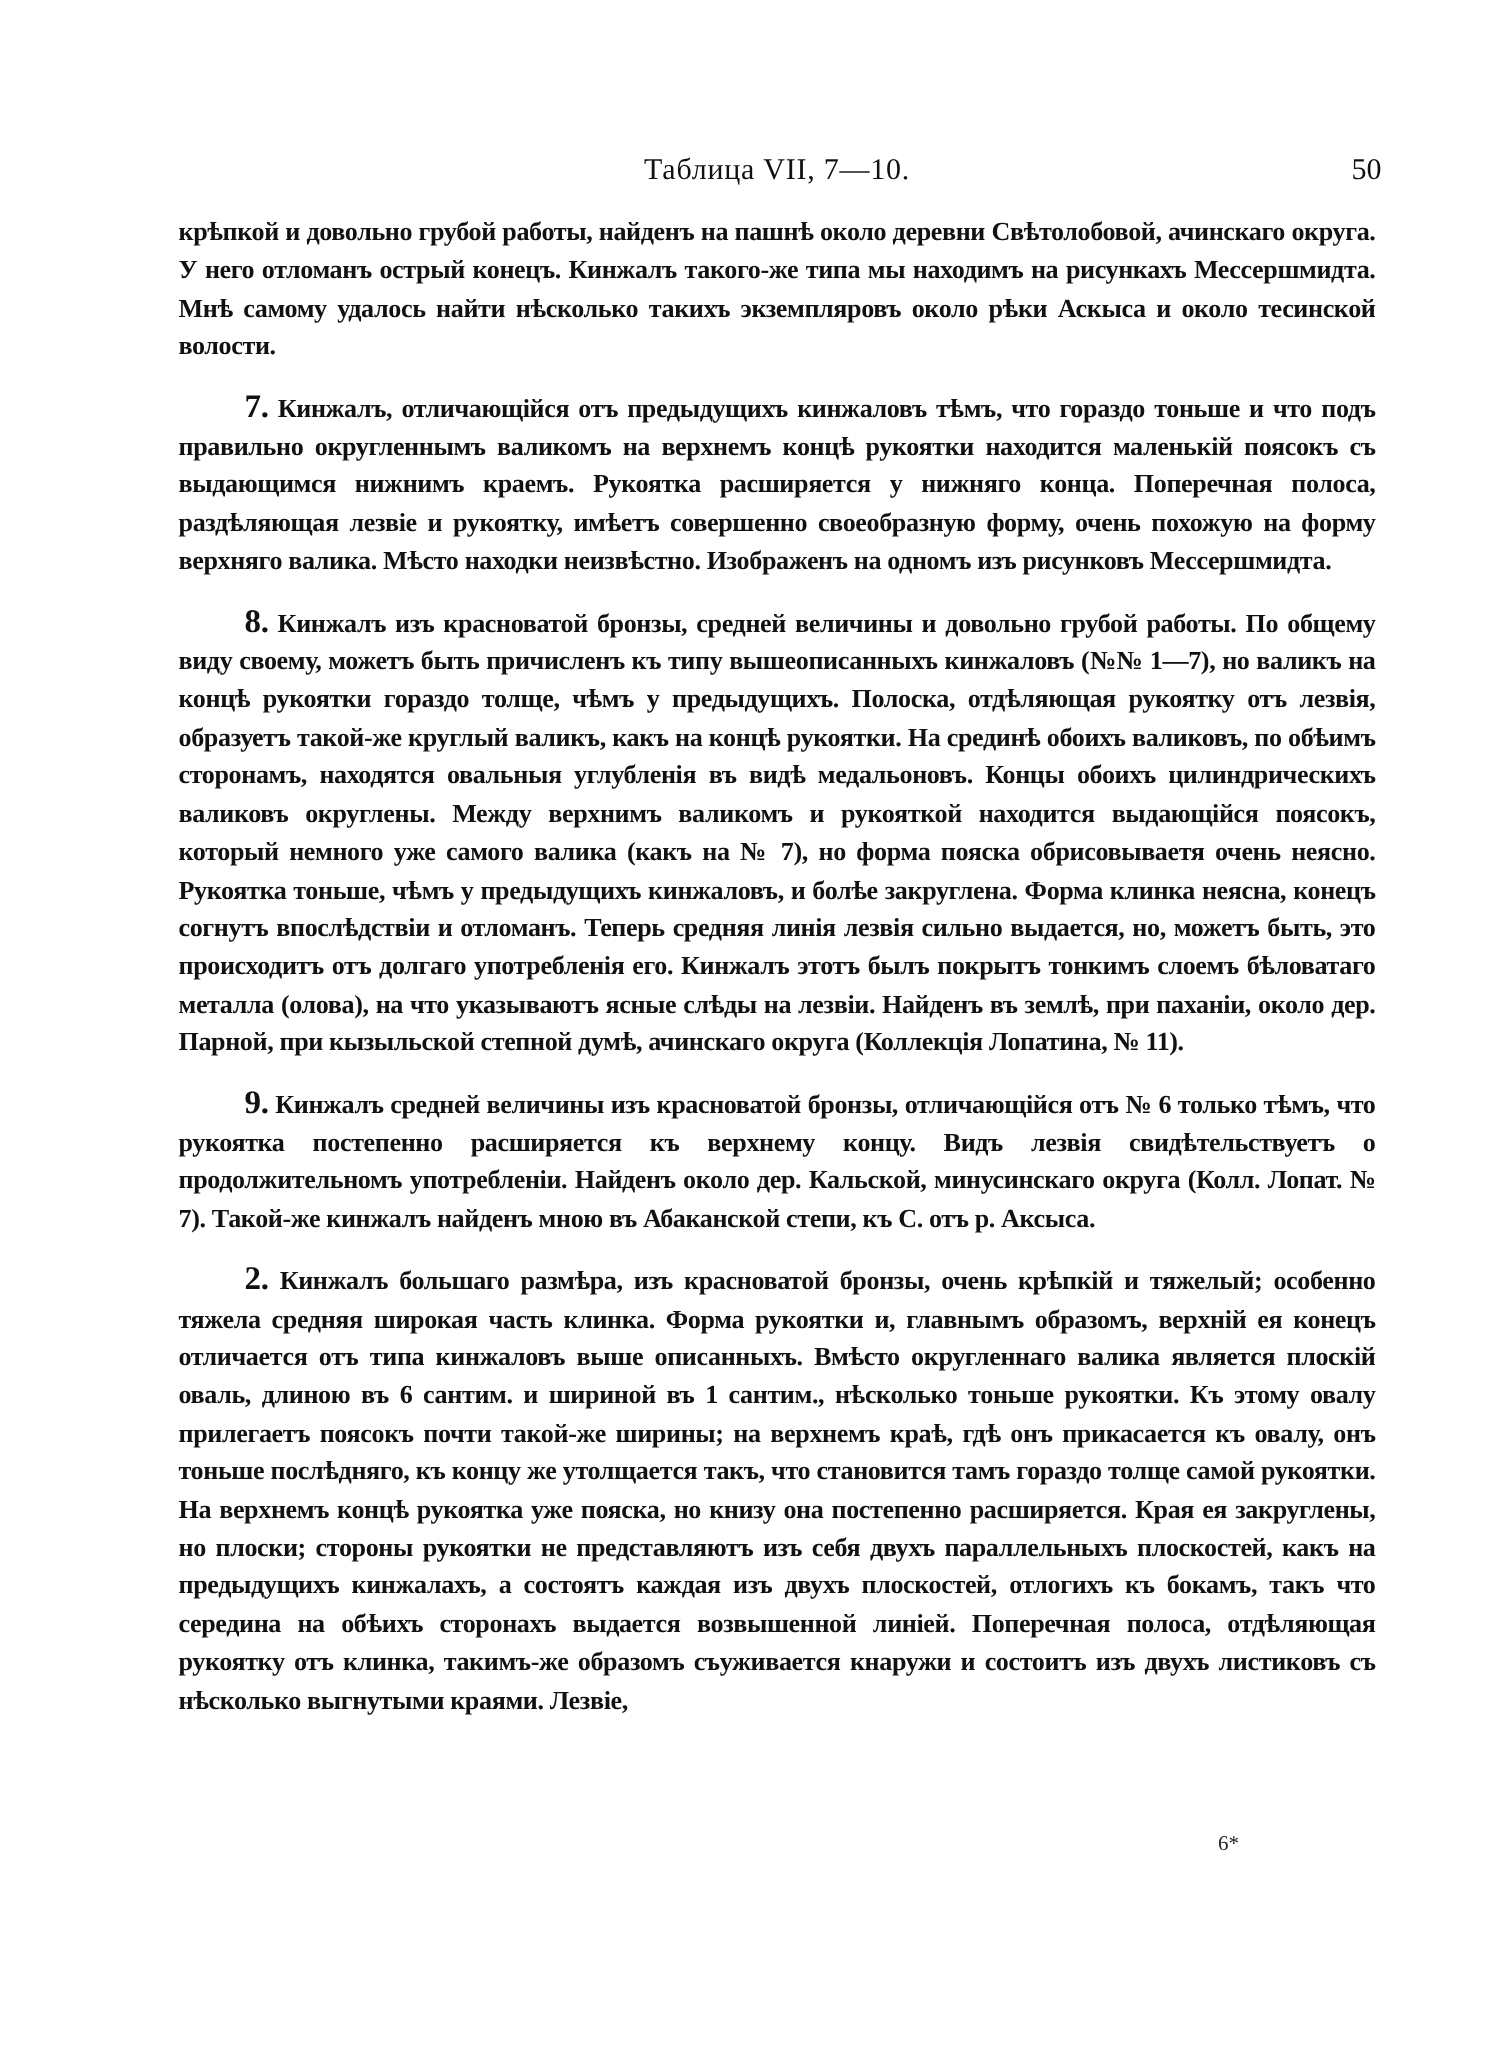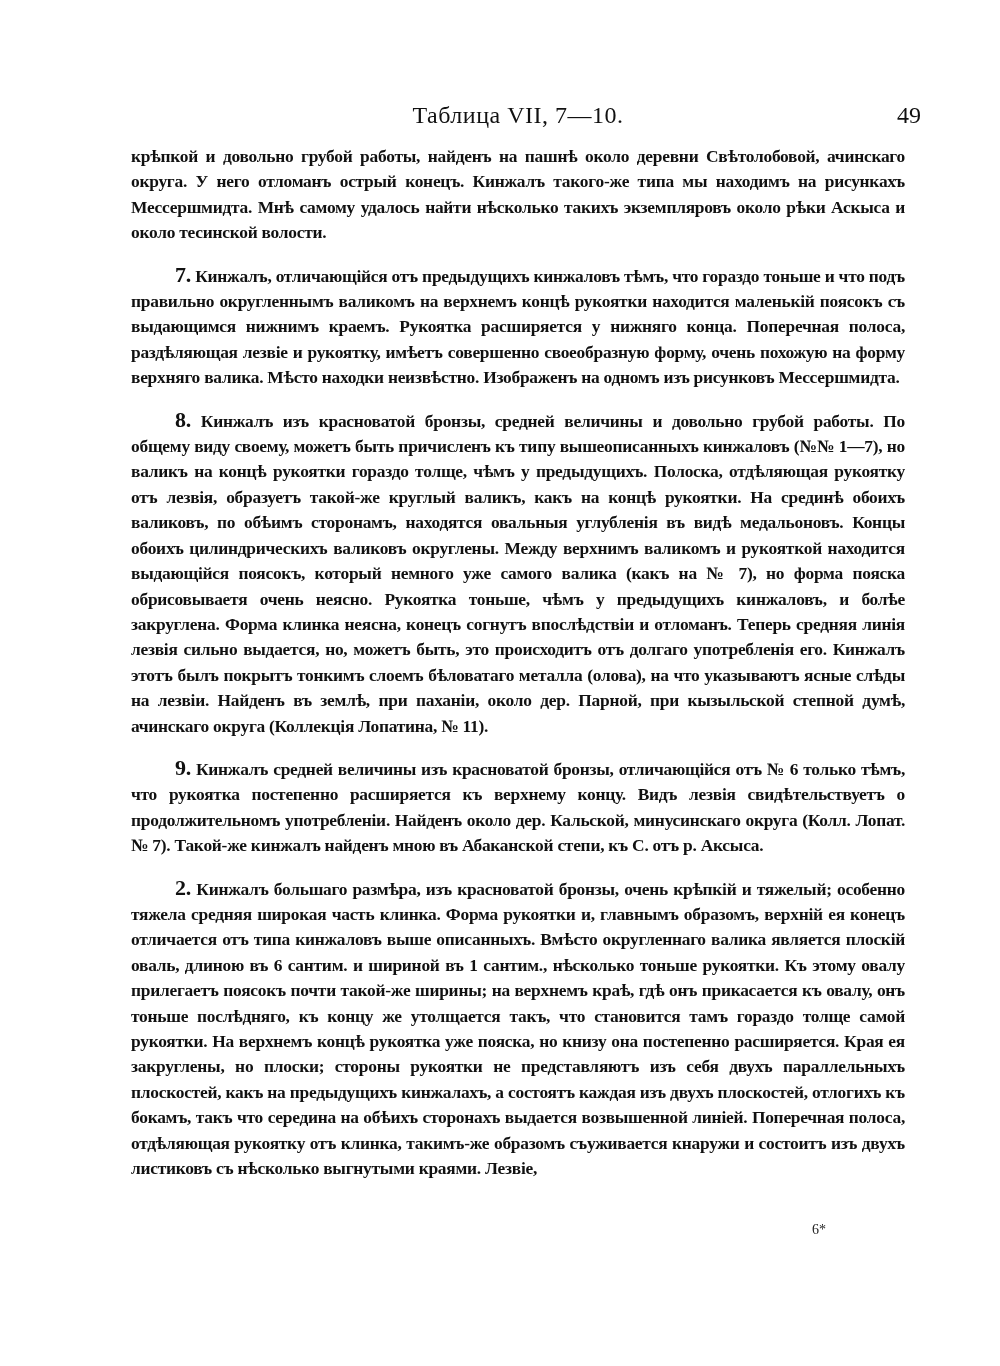--- a/index.html
+++ b/index.html
@@ -4,53 +4,53 @@
   <style>
     html, body { margin: 0; padding: 0; background: #ffffff; }
     body { width: 1000px; height: 1366px; position: relative; overflow: hidden; }
     .page {
       position: absolute; left: 115px; top: 100px; width: 806px;
       font-family: "Liberation Serif", "DejaVu Serif", serif;
       color: #111111;
     }
     .running-head {
       position: relative; height: 28px;
-      font-size: 24px;
+      font-size: 20px;
     }
     .running-head .title {
       position: absolute; left: 0; right: 0; text-align: center; top: 2px;
       letter-spacing: 0.5px;
     }
     .running-head .pageno {
       position: absolute; right: 0; top: 2px;
     }
     .body-text {
       margin-top: 14px;
       font-size: 17.4px;
       line-height: 25.4px;
       text-align: justify;
       font-weight: bold;
       font-stretch: condensed;
       letter-spacing: -0.25px;
     }
-    .body-text p { margin: 16px; text-indent: 0; font-family: Liberation Serif, serif; }
+    .body-text p { margin: 4px; text-indent: 0; font-family: Liberation Serif, serif; }
     .body-text p.entry { text-indent: 44px; margin-top: 14px; }
     .entry-num { font-size: 22px; font-weight: bold; }
     .signature {
       position: absolute; left: 812px; top: 1222px;
       font-family: "Liberation Serif", serif; font-size: 14px; color: #222;
     }
   </style>
 </head>
 <body>
 
 <div class="page">
   <div class="running-head">
     <div class="title">Таблица VII, 7—10.</div>
-    <div class="pageno">49</div>
+    <div class="pageno">50</div>
   </div>
 
   <div class="body-text">
     <p>крѣпкой и довольно грубой работы, найденъ на пашнѣ около деревни Свѣтолобовой, ачинскаго округа. У него отломанъ острый конецъ. Кинжалъ такого-же типа мы находимъ на рисункахъ Мессершмидта. Мнѣ самому удалось найти нѣсколько такихъ экземпляровъ около рѣки Аскыса и около тесинской волости.</p>
 
     <p class="entry">
       <span class="entry-num">7.</span>
       <span>Кинжалъ, отличающійся отъ предыдущихъ кинжаловъ тѣмъ, что гораздо тоньше и что подъ правильно округленнымъ валикомъ на верхнемъ концѣ рукоятки находится маленькій поясокъ съ выдающимся нижнимъ краемъ. Рукоятка расширяется у нижняго конца. Поперечная полоса, раздѣляющая лезвіе и рукоятку, имѣетъ совершенно своеобразную форму, очень похожую на форму верхняго валика. Мѣсто находки неизвѣстно. Изображенъ на одномъ изъ рисунковъ Мессершмидта.</span>
     </p>
 

